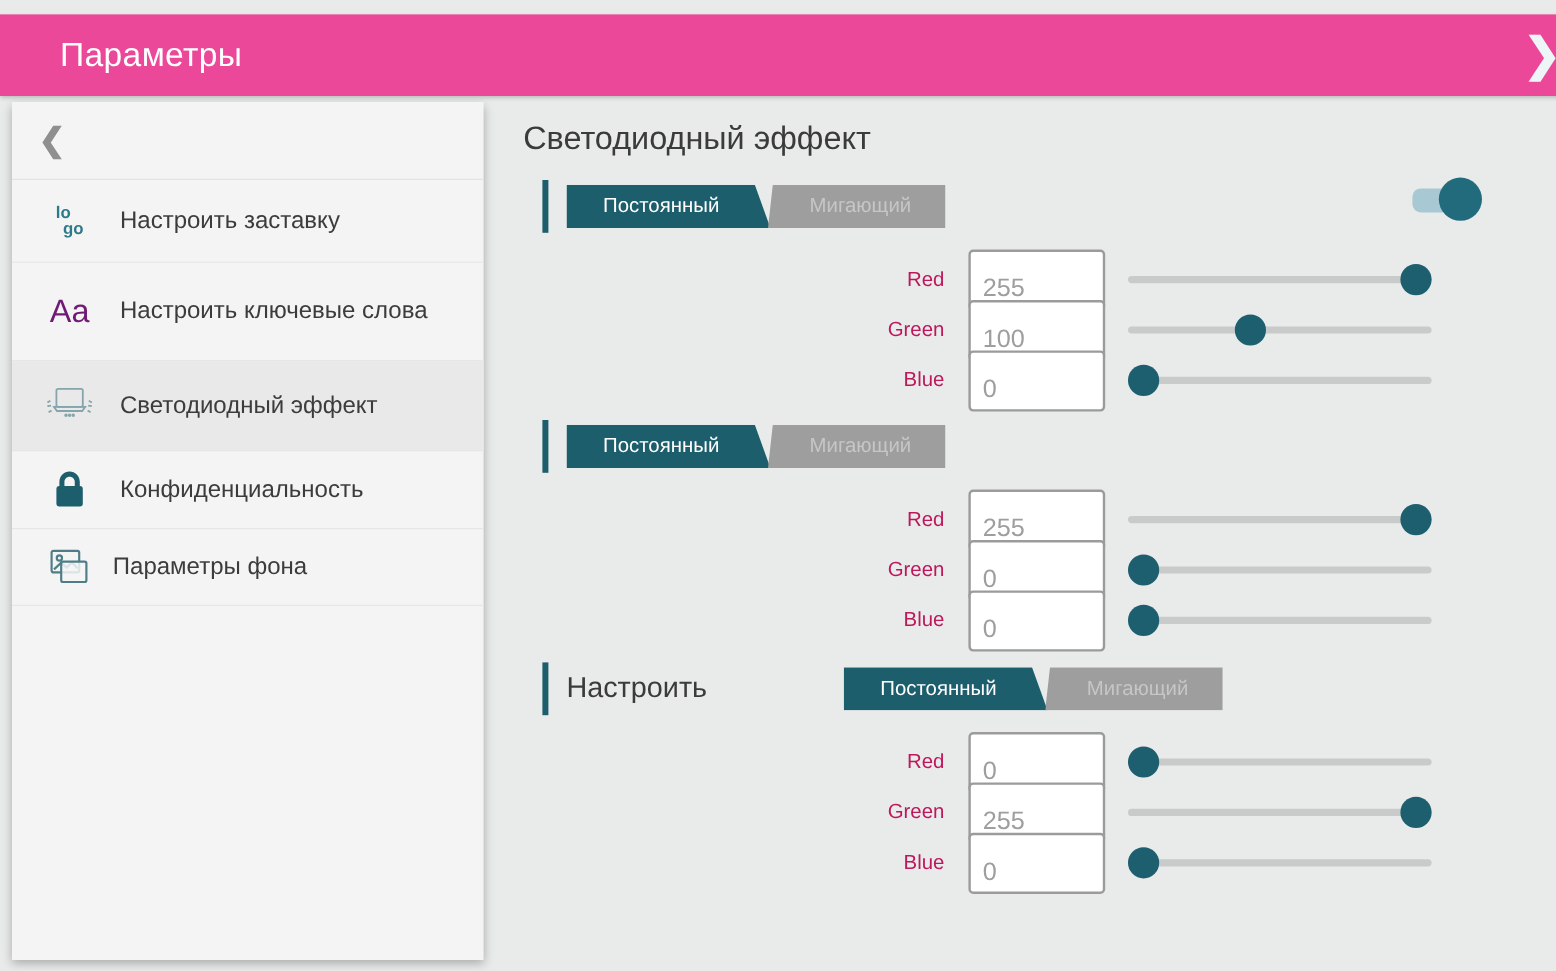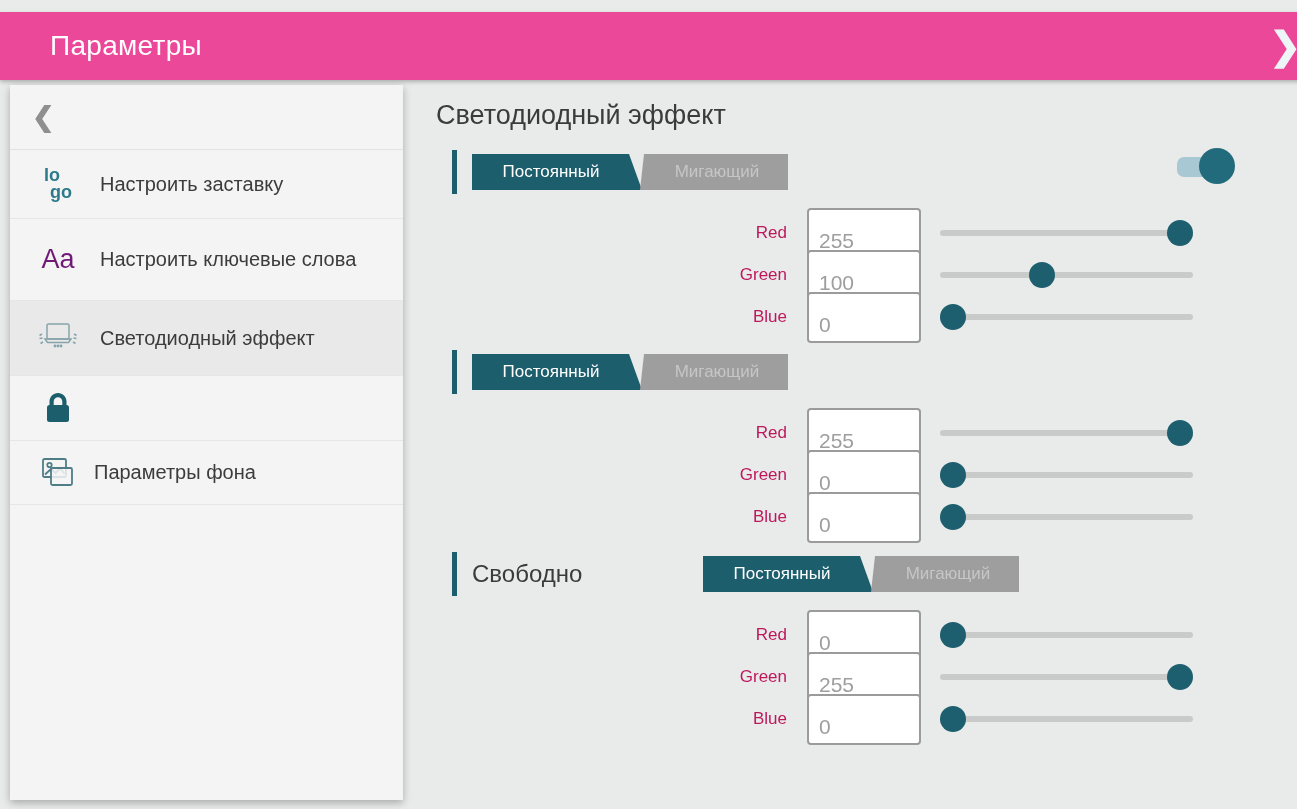--- a/index.html
+++ b/index.html
@@ -34,21 +34,21 @@
   .back-chevron { color:#8f8f8f; font-size:27px; font-weight:bold; }
   .side-item {
     display:flex; align-items:center; gap:20px;
     padding:0 12px 0 26px; border-bottom:1px solid #e6e6e6;
     color:#3c3c3c; font-size:20px; cursor:pointer;
   }
   .side-item.selected { background:#e9e9e9; }
   .side-item .icon-box { width:44px; flex:0 0 44px; display:flex; justify-content:center; align-items:center; }
   .h-i1 { height:68px; } .h-i2 { height:81px; } .h-i3 { height:74px; }
   .h-i4 { height:64px; } .h-i5 { height:63px;gap:14px; }
-  .logo-icon { color:#2c7a8a; font-size:18px; font-weight:bold; line-height:0.95; }
+  .logo-icon { color:#2c7a8a; font-size:14px; font-weight:bold; line-height:0.95; }
   .logo-icon .l2 { margin-left:6px; display:block; }
   .aa-icon { color:#701a75; font-size:27px; font-weight:normal; }
 
   
   .page-title {
     position:absolute; left:436px; top:100px;
     font-size:27px; color:#3b3b3b;
   }
   .section { position:absolute; left:452px; width:795px; }
   .sec-head { display:flex; align-items:center; height:48px; position:relative; }
@@ -150,20 +150,21 @@
     <span>Светодиодный эффект</span>
   </div>
 
   <div class="side-item h-i4">
     <span class="icon-box">
       <svg width="28" height="32" viewBox="0 0 28 32">
         <path d="M14 1c-4.7 0-8.5 3.8-8.5 8.5V14h4.2v-4.5c0-2.4 1.9-4.3 4.3-4.3s4.3 1.9 4.3 4.3V14h4.2V9.5C22.5 4.8 18.7 1 14 1z" fill="#1d5e6d"></path>
         <rect x="3" y="13" width="22" height="17" rx="2.5" fill="#1d5e6d"></rect>
       </svg>
     </span>
+    <span>Конфиденциальность</span>
   </div>
 
   <div class="side-item h-i5">
     <span class="icon-box">
       <svg width="36" height="36" viewBox="0 0 36 36" fill="none" stroke="#4e7d88" stroke-width="1.8">
         <rect x="3" y="4" width="23" height="18" rx="1.5" fill="#f4f4f4"></rect>
         <circle cx="9.5" cy="10" r="2.2"></circle>
         <path d="M5 19.5 l6-5.5 4.5 4 4.5-4.5 4.5 5"></path>
         <rect x="11" y="13" width="21" height="17" rx="1.5" fill="#f4f4f4" fill-opacity="0.85"></rect>
       </svg>
@@ -246,21 +247,21 @@
         <div class="slider-track"></div>
         <div class="slider-thumb" style="left: 0px;"></div>
       </div>
     </div>
   </div>
 </div>
 
 <div class="section sec-3">
   <div class="sec-head">
     <div class="sec-bar"></div>
-    <div class="sec-label">Свободно</div>
+    <div class="sec-label">Настроить</div>
     <div class="segmented">
       <div class="seg-on">Постоянный</div>
       <div class="seg-off">Мигающий</div>
     </div>
   </div>
   <div class="rgb-rows">
     <div class="rgb-row">
       <div class="ch-label">Red</div>
       <input class="val-input" value="0" style="">
       <div class="slider">

